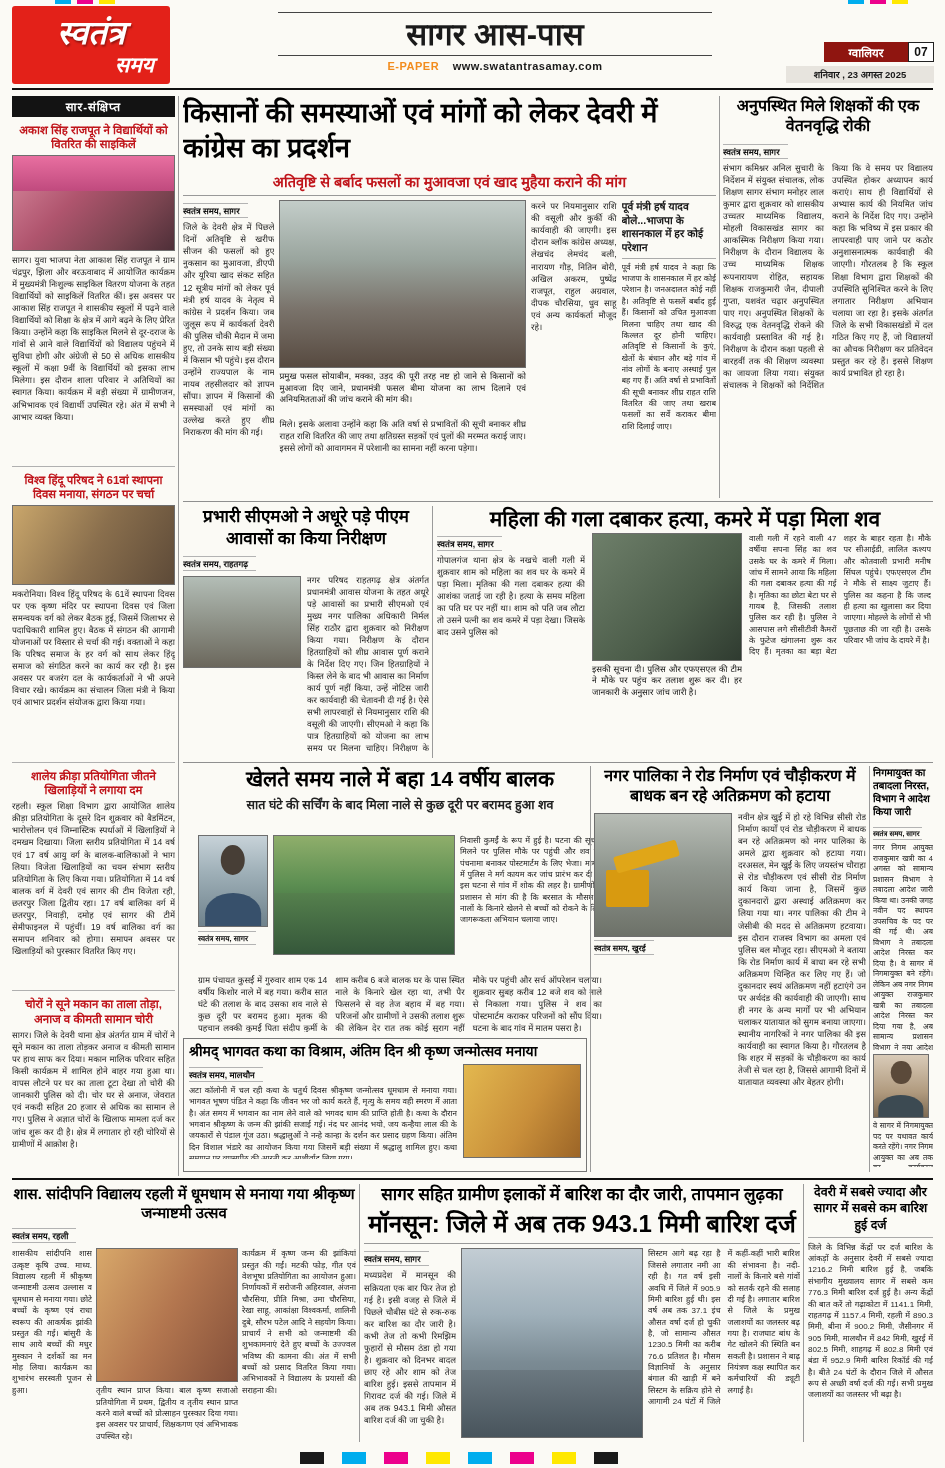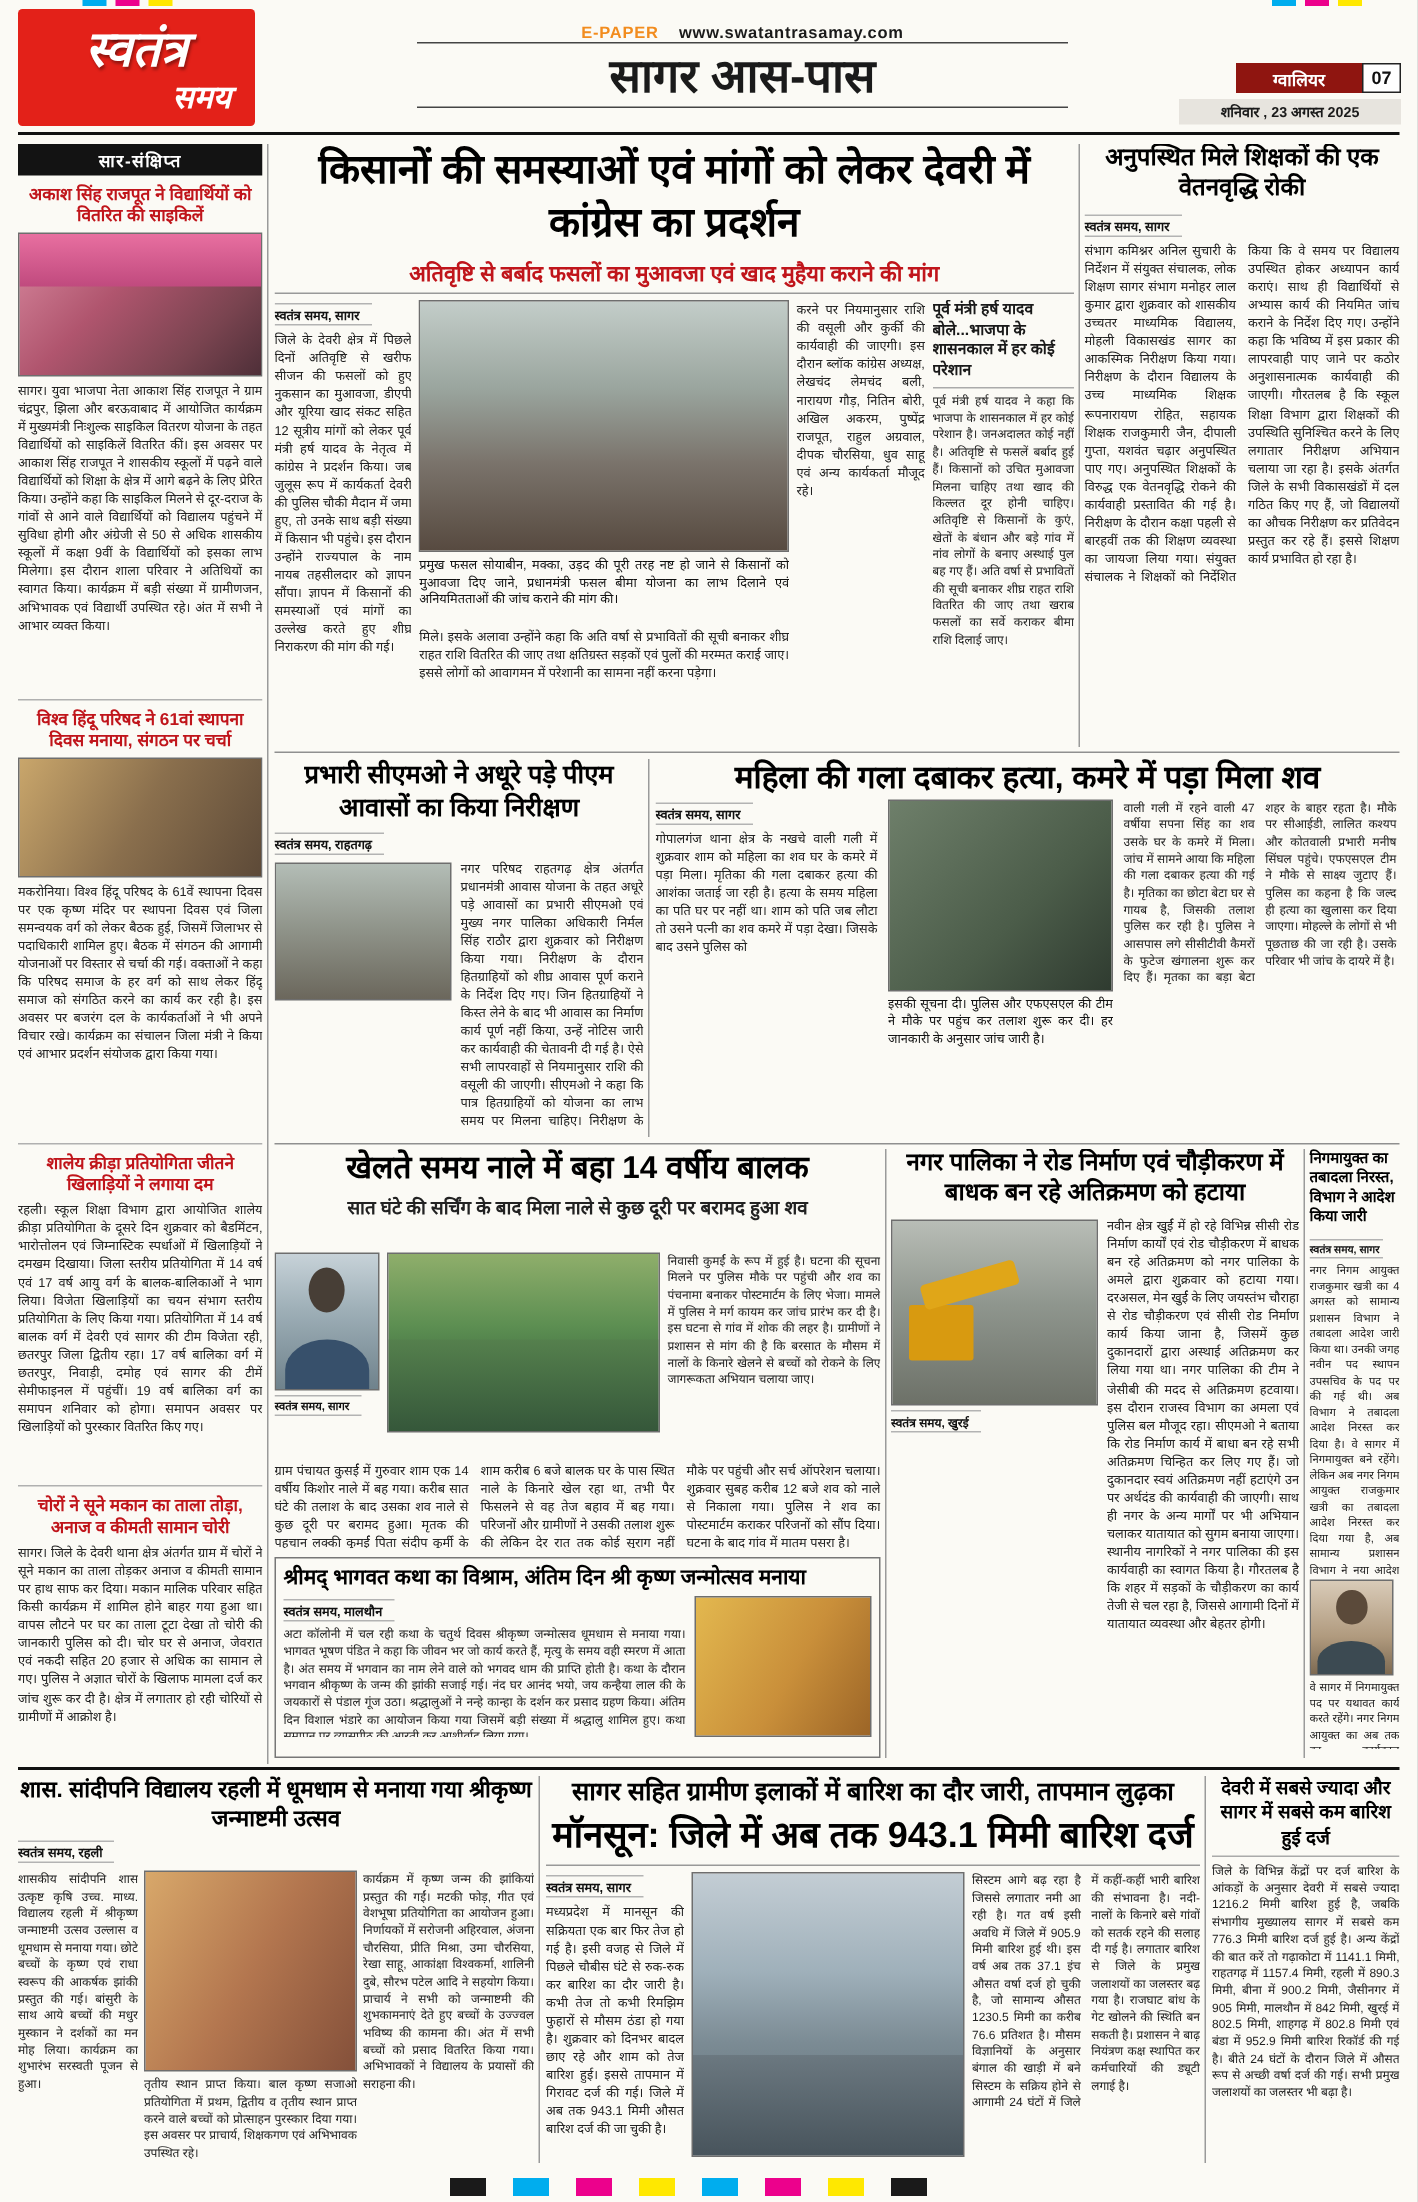--- a/index.html
+++ b/index.html
@@ -44,21 +44,21 @@
   #brief-col{position:absolute;left:12px;top:96px;width:163px;height:1080px;overflow:hidden}
   #brief-header{background:#131313;color:#fff;text-align:center;font-weight:bold;font-size:11.5px;
         padding:3px 0;margin-bottom:6px;letter-spacing:1px}
   .brief-art{border-bottom:1px solid #b0b0b0;padding-bottom:6px;margin-bottom:6px}
   .brief-art:last-child{border-bottom:none}
   .brief-head{font-size:11.5px;font-weight:bold;color:#c0151b;line-height:1.25;text-align:center;margin-bottom:3px}
   .brief-photo{width:100%;margin-bottom:3px}
 
   
   #lead{position:absolute;left:183px;top:96px;width:533px;height:402px;overflow:hidden}
-  #lead-headline{font-size:27px;text-align:center;line-height:1.3}
+  #lead-headline{font-size:27px;text-align:left;line-height:1.3}
   #lead-subhead{font-size:14.5px;font-weight:bold;color:#c0151b;text-align:center;margin:5px 0 4px}
   #lead-cols{display:flex;gap:5px;border-top:1px solid #999;padding-top:4px}
   .lead-col{overflow:hidden}
   #lead-quote-head{font-size:10.5px;font-weight:bold;line-height:1.3;margin-bottom:3px;
         border-bottom:1px solid #aaa;padding-bottom:3px}
 
   
   #teachers{position:absolute;left:723px;top:96px;width:210px;height:402px;overflow:hidden}
   #teachers-headline{font-size:16px;text-align:center;margin-bottom:4px}
   #teachers-body{columns:2;column-gap:8px;height:330px}
@@ -69,21 +69,21 @@
   #cmo-photowrap{float:left;width:118px;margin:2px 6px 2px 0}
 
   
   #murder{position:absolute;left:437px;top:506px;width:496px;height:252px;overflow:hidden}
   #murder-headline{font-size:21px;text-align:center}
   #murder-subhead{font-size:12.5px;font-weight:bold;color:#222;text-align:center;margin:3px 0 5px}
   #murder-cols{display:flex;gap:7px}
   #murder-col2{columns:2;column-gap:7px}
 
   
-  #drown{position:absolute;left:183px;top:766px;width:404px;height:266px;overflow:hidden}
+  #drown{position:absolute;left:198px;top:766px;width:404px;height:266px;overflow:hidden}
   #drown-headline{font-size:21px;text-align:center}
   #drown-subhead{font-size:12.5px;font-weight:bold;color:#222;text-align:center;margin:3px 0 22px}
   #drown-row{display:flex;gap:5px}
   #drown-main{margin-top:5px;columns:3;column-gap:8px;height:76px}
 
   
   #bhagwat{position:absolute;left:183px;top:1038px;width:404px;height:134px;border:1px solid #777;
         padding:4px 5px;overflow:hidden}
   #bhagwat-headline{font-size:14px;text-align:left;margin-bottom:3px}
   #bhagwat-row{display:flex;gap:6px}
@@ -154,25 +154,25 @@
   <span class="reg y" style="left:99px"></span>
   <span class="reg c" style="left:848px"></span>
   <span class="reg m" style="left:870px"></span>
   <span class="reg y" style="left:892px"></span>
 
   <div id="logo">
     <div id="logo-top">स्वतंत्र</div>
     <div id="logo-bottom">समय</div>
   </div>
   <div id="center-head">
+    <div id="section-title">सागर आस-पास</div>
     <div id="epaper-row">
       <span id="epaper">E-PAPER</span>
       <span id="website">www.swatantrasamay.com</span>
     </div>
-    <div id="section-title">सागर आस-पास</div>
   </div>
   <div id="edition-bar">
     <span id="edition-name">ग्वालियर</span>
     <span id="page-no">07</span>
   </div>
   <div id="date-bar">शनिवार , 23 अगस्त 2025</div>
 
   <div class="hline" style="left:12px;top:88px;width:921px;height:2px;background:#111"></div>
 
   <div id="brief-col">

